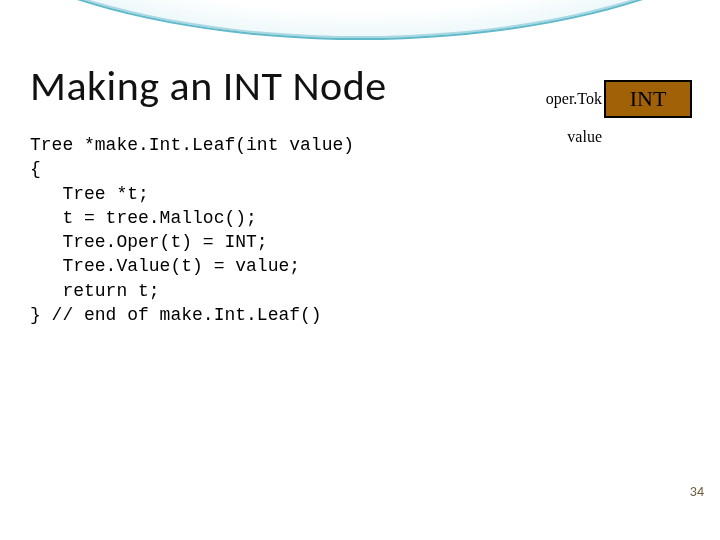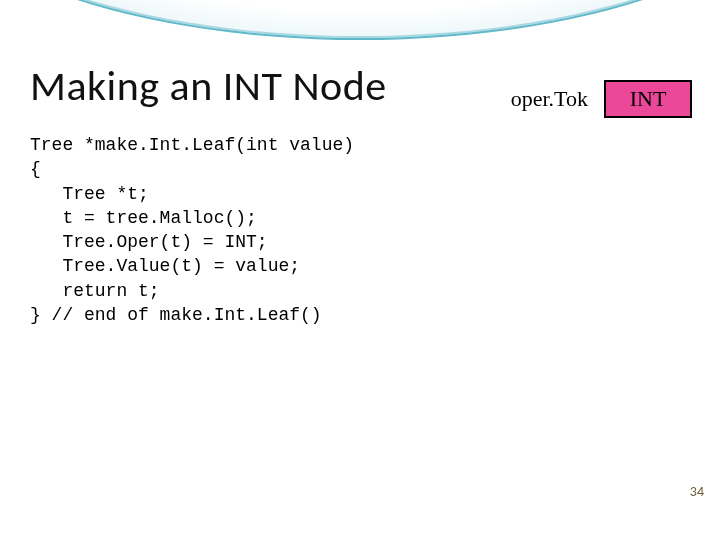--- a/index.html
+++ b/index.html
@@ -57,37 +57,37 @@
     display: flex;
     flex-direction: column;
     gap: 10px;
   }
   .drow {
     display: flex;
     align-items: stretch;
   }
   .dlabel {
     font-family: "Times New Roman", serif;
-    font-size: 22px;
+    font-size: 16px;
     display: flex;
     align-items: center;
     justify-content: flex-end;
-    padding-right: 16px;
+    padding-right: 2px;
     min-width: 92px;
   }
   .dbox {
     border: 2px solid #000;
     font-family: "Times New Roman", serif;
     font-size: 22px;
     display: flex;
     align-items: center;
     justify-content: center;
     padding: 4px 14px;
     min-width: 88px;
-    background: #ec4899;
+    background: #a16207;
   }
   .slide-num {
     position: absolute;
     right: 16px;
     bottom: 14px;
     font-size: 14px;
     color: #6f5a3a;
     font-family: "Calibri", Arial, sans-serif;
   }
 </style>
@@ -110,18 +110,19 @@
    return t;
 } // end of make.Int.Leaf()</div>
   </div>
 
   <div class="diagram">
     <div class="drow">
       <div class="dlabel">oper.Tok</div>
       <div class="dbox">INT</div>
     </div>
     <div class="drow">
+      <div class="dlabel">value</div>
     </div>
   </div>
 
   <div class="slide-num">34</div>
 
 </div>
 
 </body></html>

